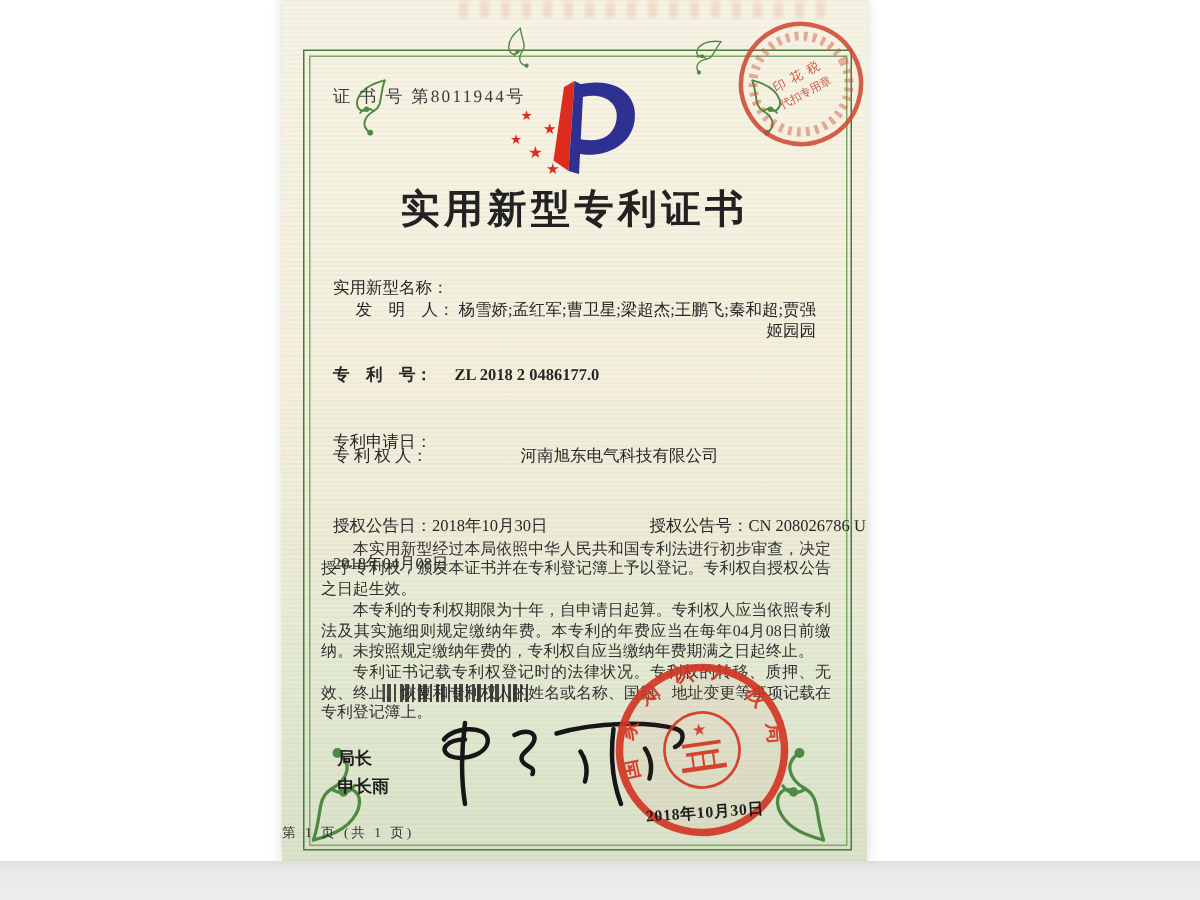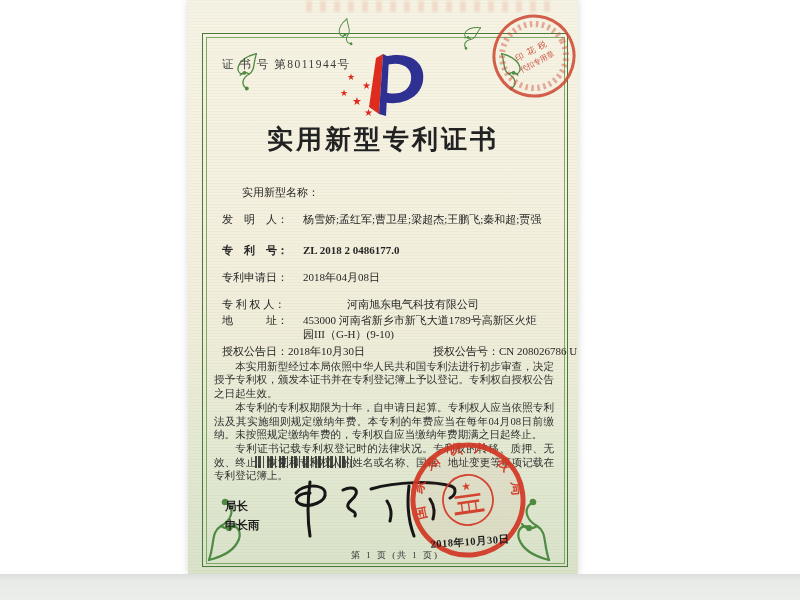--- a/index.html
+++ b/index.html
@@ -56,21 +56,21 @@
   }
   .director{position:absolute;left:37px;top:497px;font-size:11.5px;line-height:19px;color:#1e1e1e;font-weight:600;}
   .signature{position:absolute;left:95px;top:477px;width:180px;height:62px;}
   .seal{position:absolute;left:218px;top:438px;width:124px;height:124px;transform:rotate(-8deg);opacity:.92;}
   .seal-date{
     position:absolute;left:222px;top:535px;width:120px;text-align:center;
     font-size:10.5px;font-weight:600;color:#1d1d1d;letter-spacing:.5px;transform:rotate(-4deg);
   }
   .tax-stamp{position:absolute;left:298px;top:8px;width:96px;height:96px;opacity:.88;}
   .footer-page{
-    position:absolute;left:12px;top:549px;width:390px;text-align:center;
+    position:absolute;left:0;top:549px;width:390px;
     font-size:9px;letter-spacing:2px;color:#333;
   }
   .orn{position:absolute;width:70px;height:70px;}
   .orn.tl{left:16px;top:36px;transform:scale(-0.6,-0.6);}
   .orn.tr{left:296px;top:36px;transform:scale(0.6,-0.6);}
   .orn.bl{left:15px;top:496px;}
   .orn.br{left:297px;top:496px;transform:scaleX(-1);}
   .sprig{position:absolute;width:70px;height:70px;}
   .sprig.s1{left:118px;top:0px;transform:scale(0.42) rotate(155deg);}
   .sprig.s2{left:242px;top:0px;transform:scale(0.42) rotate(200deg);}
@@ -133,50 +133,47 @@
       <g transform="rotate(-28 48 48)" stroke="#cf4a35" fill="none">
         <circle cx="48" cy="48" r="40" stroke-width="3"></circle>
         <circle cx="48" cy="48" r="32" stroke-width="6" stroke-dasharray="2.5 3.5" opacity="0.5"></circle>
         <text x="48" y="45" font-size="8.5" fill="#c8402e" stroke="none" text-anchor="middle" letter-spacing="1">印 花 税</text>
         <text x="48" y="57" font-size="7.5" fill="#c8402e" stroke="none" text-anchor="middle">代扣专用章</text>
       </g>
     </svg>
 
     <div class="cert-title">实用新型专利证书</div>
 
-    <div class="frow" style="top:185px;margin-left:20px;">
+    <div class="frow" style="top:185px;">
       <span class="lab">实用新型名称：</span>
     </div>
 
-    <div class="frow" style="top:212px;">
+    <div class="frow" style="top:200px;text-align:right;">
       <span class="lab">发　明　人：</span>
       <span class="val">
         <span style="display:block">杨雪娇;孟红军;曹卫星;梁超杰;王鹏飞;秦和超;贾强</span>
+        <span style="display:block">姬园园</span>
       </span>
     </div>
 
     <div class="frow" style="top:243px;font-weight:bold;">
       <span class="lab">专　利　号：</span>
       <span class="val">ZL 2018 2 0486177.0</span>
     </div>
 
-    <div class="frow" style="top:270px;">
+    <div class="frow" style="top:288px;flex-direction:column;">
       <span class="lab">专利申请日：</span>
       <span class="val">2018年04月08日</span>
     </div>
 
     <div class="frow" style="top:297px;gap:44px;">
       <span class="lab">专 利 权 人：</span>
       <span class="val">河南旭东电气科技有限公司</span>
     </div>
 
-    <div class="frow" style="top:313px;">
-      <span class="lab">地　　　址：</span>
-      <span class="val" style="max-width:250px">453000 河南省新乡市新飞大道1789号高新区火炬园III（G-H）(9-10)</span>
-    </div>
 
     <div class="frow" style="top:344px;width:332px">
       <span class="grant-pair" style="left:0;position:relative">
         <span>授权公告日：</span>
         <span>2018年10月30日</span>
       </span>
       <span class="grant-pair" style="left:211px">
         <span>授权公告号：</span>
         <span>CN 208026786 U</span>
       </span>

